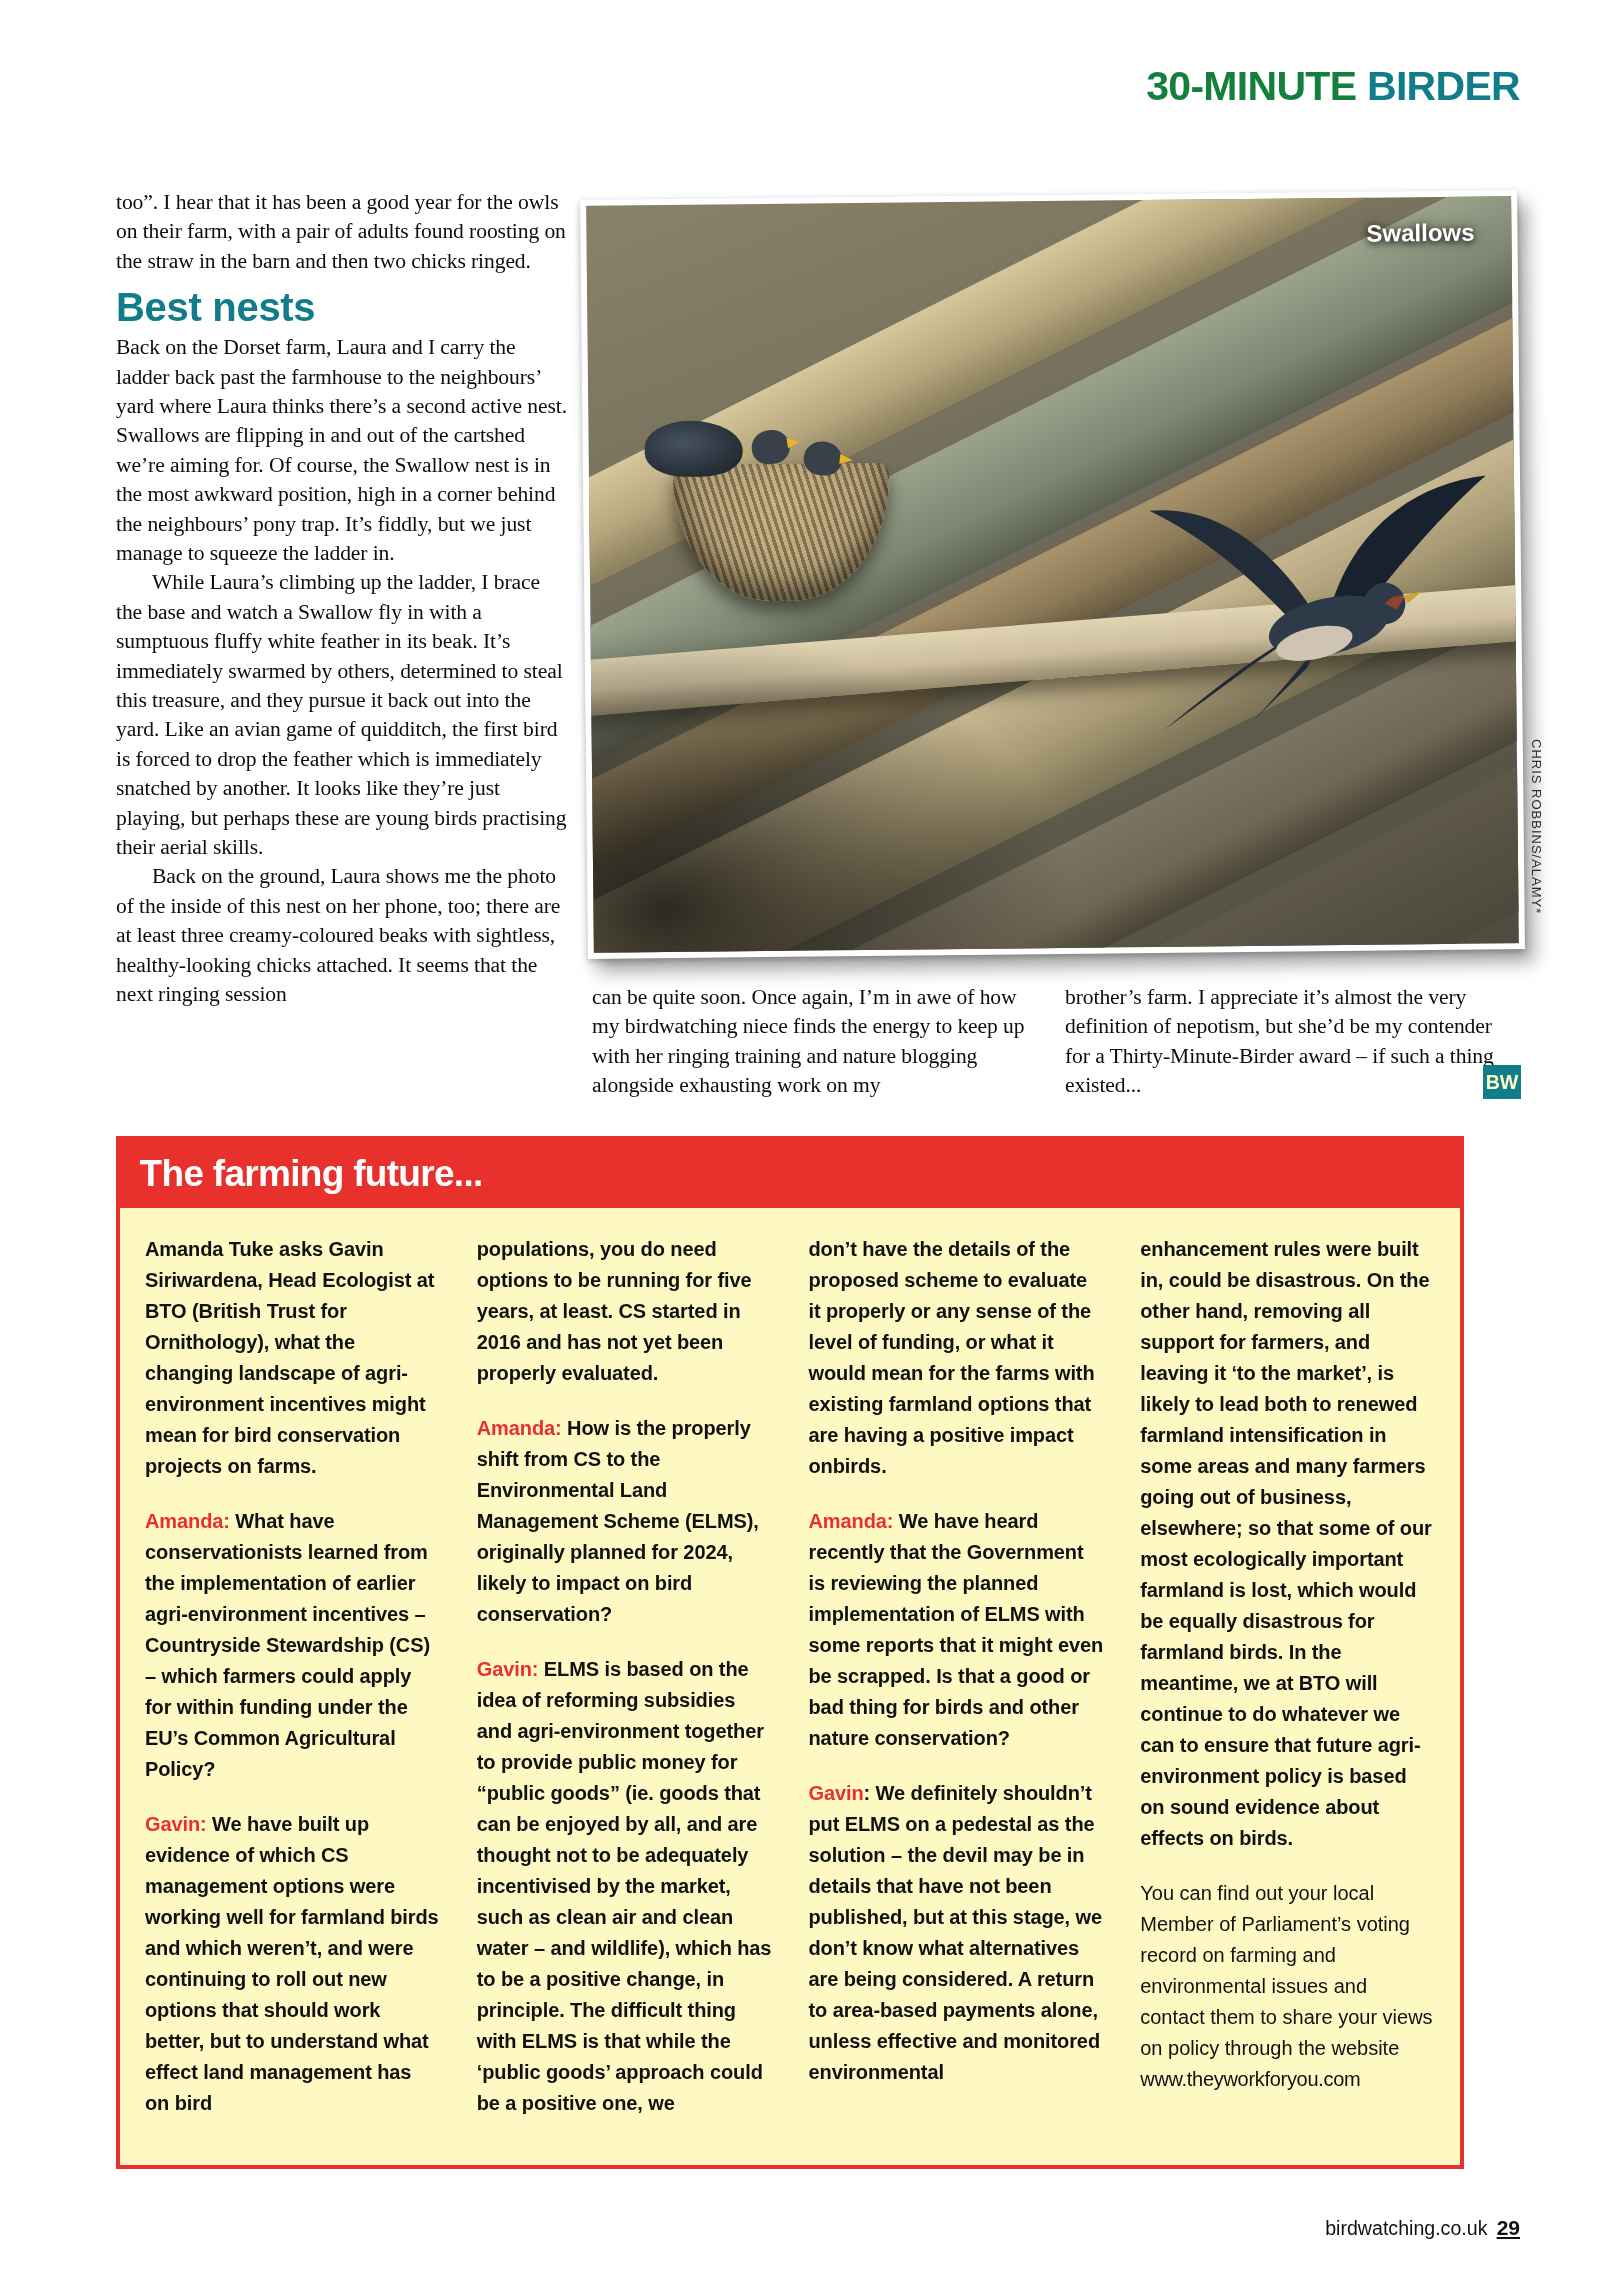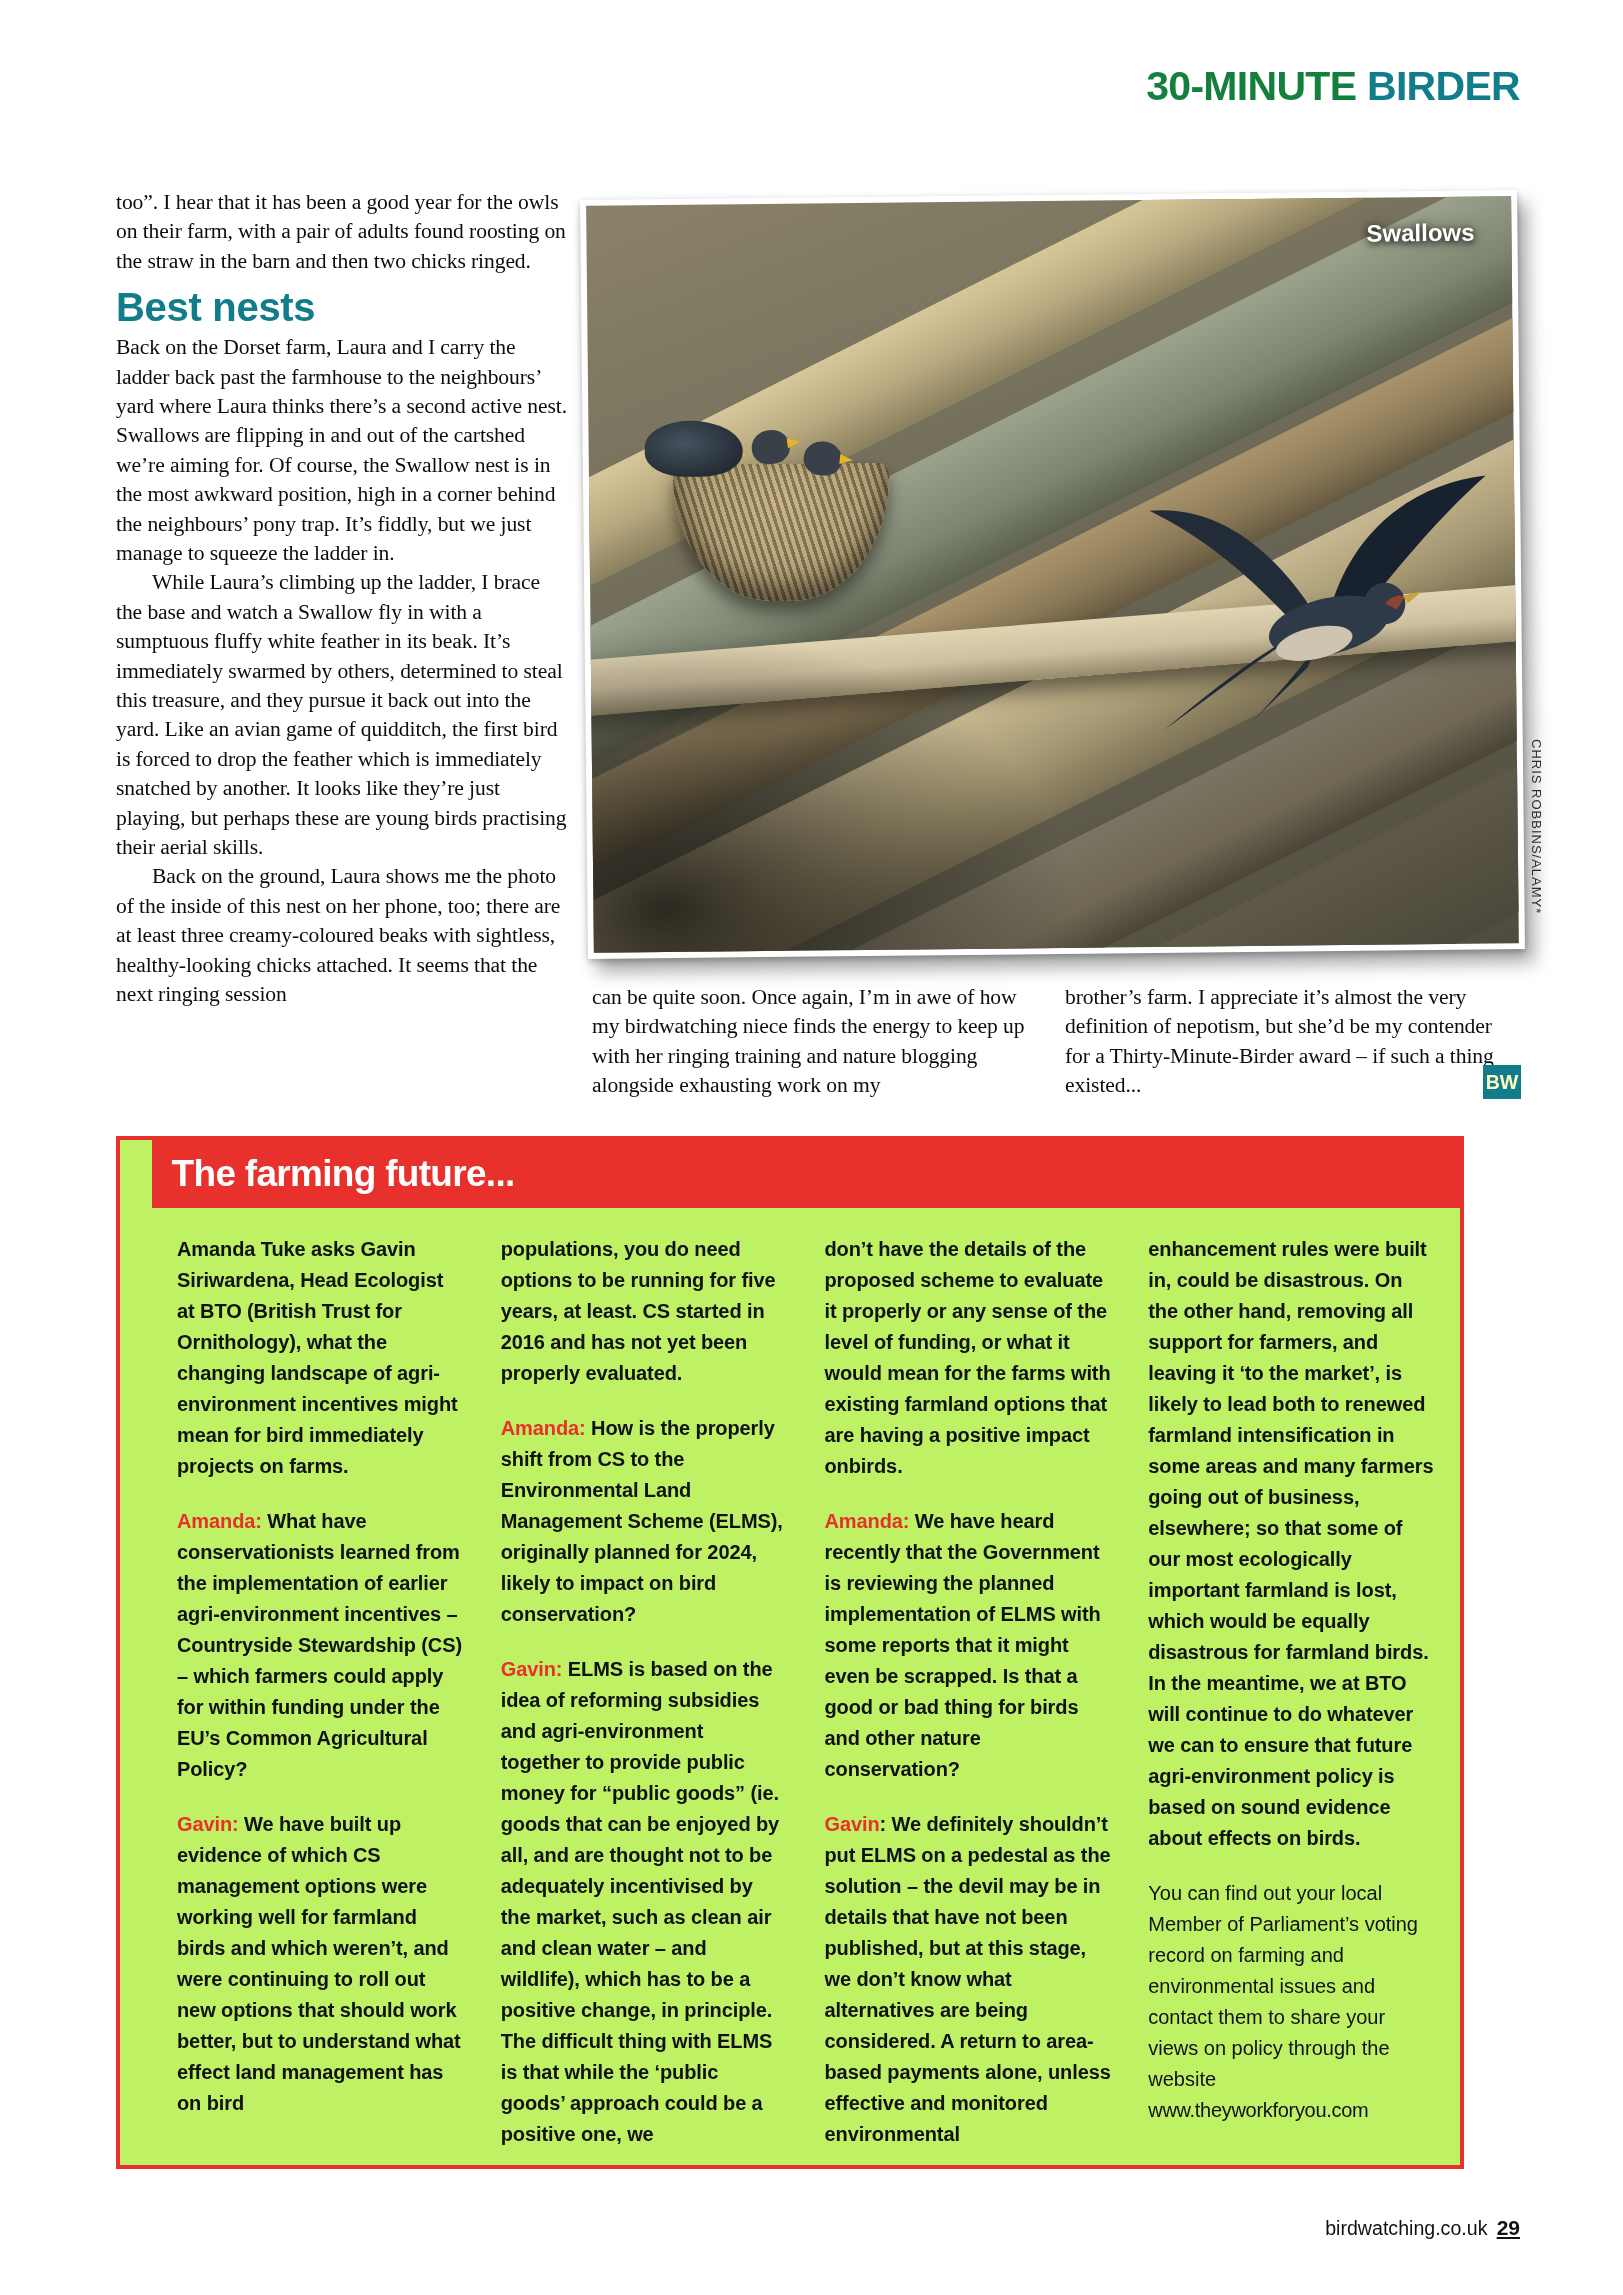--- a/index.html
+++ b/index.html
@@ -93,21 +93,21 @@
   }
   .photo-credit {
     position:absolute; left:1529px; top:739px; height:242px;
     writing-mode:vertical-rl; font-size:13px; letter-spacing:1px; color:#2b2b2b;
     font-family:"Liberation Sans", sans-serif; white-space:nowrap;
   }
 
   
   .farm-box {
     position:absolute; left:116px; top:1136px; width:1348px; height:1033px;
-    border:4.6px solid #e8302c; background:#bef264;padding-left:32px;
+    border:4.6px solid #e8302c; background:#fef9c3;
   }
   .farm-head {
     height:68px; background:#e8302c; display:flex; align-items:center; padding-left:19.6px;
   }
   .farm-head h2 {
     color:#ffffff; font-weight:bold; font-size:37px; letter-spacing:-0.7px;
   }
   .farm-body {
     padding:26px 25px 0 25px; display:grid;
     grid-template-columns:repeat(4, 1fr); column-gap:37px;
@@ -191,21 +191,21 @@
     <p>can be quite soon. Once again, I’m in awe of how my birdwatching niece finds the energy to keep up with her ringing training and nature blogging alongside exhausting work on my</p>
   </div>
   <div class="bw-badge">BW</div>
 
   <section class="farm-box">
     <div class="farm-head">
       <h2>The farming future...</h2>
     </div>
     <div class="farm-body">
         <div class="farm-col">
-          <p class="farm-p bold"><span class="run-bold">Amanda Tuke asks Gavin Siriwardena, Head Ecologist at BTO (British Trust for Ornithology), what the changing landscape of agri-environment incentives might mean for bird immediately projects on farms.</span></p>
+          <p class="farm-p bold"><span class="run-bold">Amanda Tuke asks Gavin Siriwardena, Head Ecologist at BTO (British Trust for Ornithology), what the changing landscape of agri-environment incentives might mean for bird conservation projects on farms.</span></p>
           <p class="farm-p bold"><span class="run-speaker">Amanda:</span><span class="run-bold"> What have conservationists learned from the implementation of earlier agri-environment incentives – Countryside Stewardship (CS) – which farmers could apply for within funding under the EU’s Common Agricultural Policy?</span></p>
           <p class="farm-p bold"><span class="run-speaker">Gavin:</span><span class="run-bold"> We have built up evidence of which CS management options were working well for farmland birds and which weren’t, and were continuing to roll out new options that should work better, but to understand what effect land management has on bird</span></p>
         </div>
         <div class="farm-col">
           <p class="farm-p bold"><span class="run-bold">populations, you do need options to be running for five years, at least. CS started in 2016 and has not yet been properly evaluated.</span></p>
           <p class="farm-p bold"><span class="run-speaker">Amanda:</span><span class="run-bold"> How is the properly shift from CS to the Environmental Land Management Scheme (ELMS), originally planned for 2024, likely to impact on bird conservation?</span></p>
           <p class="farm-p bold"><span class="run-speaker">Gavin:</span><span class="run-bold"> ELMS is based on the idea of reforming subsidies and agri-environment together to provide public money for “public goods” (ie. goods that can be enjoyed by all, and are thought not to be adequately incentivised by the market, such as clean air and clean water – and wildlife), which has to be a positive change, in principle. The difficult thing with ELMS is that while the ‘public goods’ approach could be a positive one, we</span></p>
         </div>
         <div class="farm-col">
           <p class="farm-p bold"><span class="run-bold">don’t have the details of the proposed scheme to evaluate it properly or any sense of the level of funding, or what it would mean for the farms with existing farmland options that are having a positive impact onbirds.</span></p>

